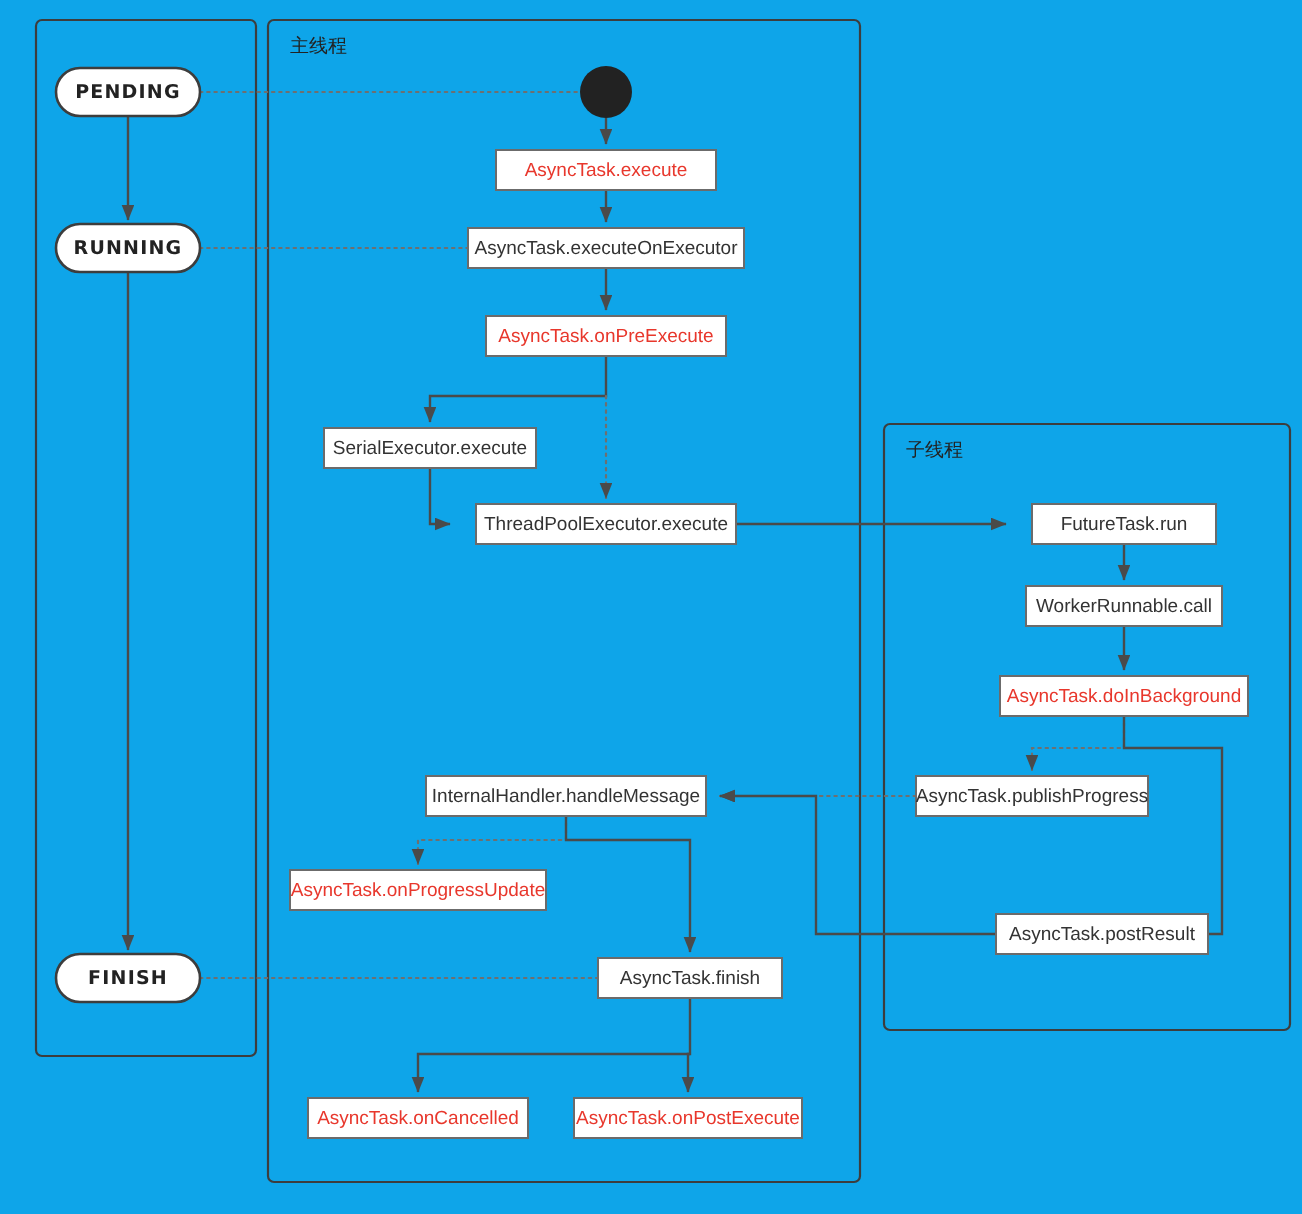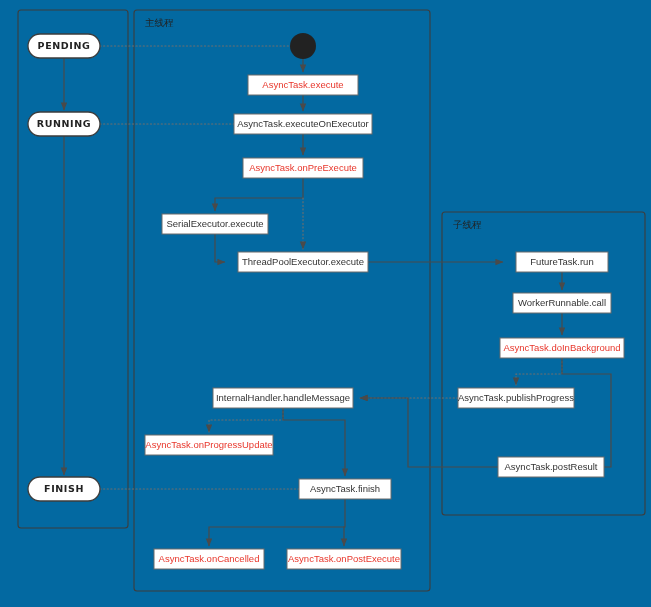--- a/index.html
+++ b/index.html
@@ -4,21 +4,21 @@
 <style>
   html, body {
     margin: 0;
     padding: 0;
     background: #ffffff;
   }
   #canvas {
     position: relative;
     width: 651px;
     height: 607px;
-    background: #0369a1;
+    background: #0ea5e9;
     font-family: "Liberation Sans", sans-serif;
   }
   svg#diagram {
     position: absolute;
     left: 0;
     top: 0;
     width: 651px;
     height: 607px;
   }
   .container-rect {

